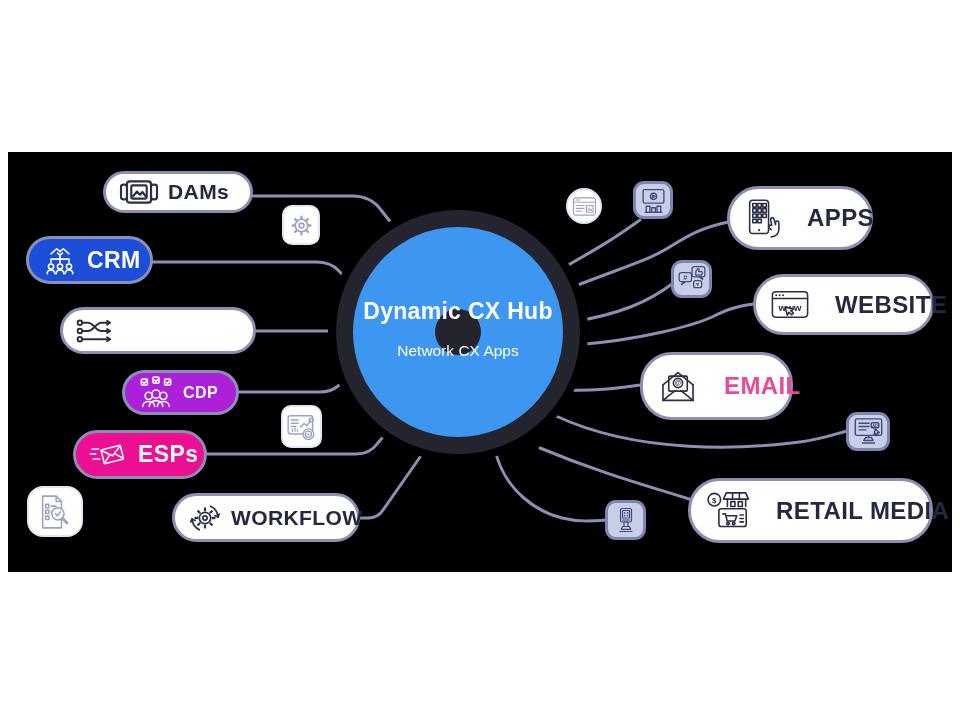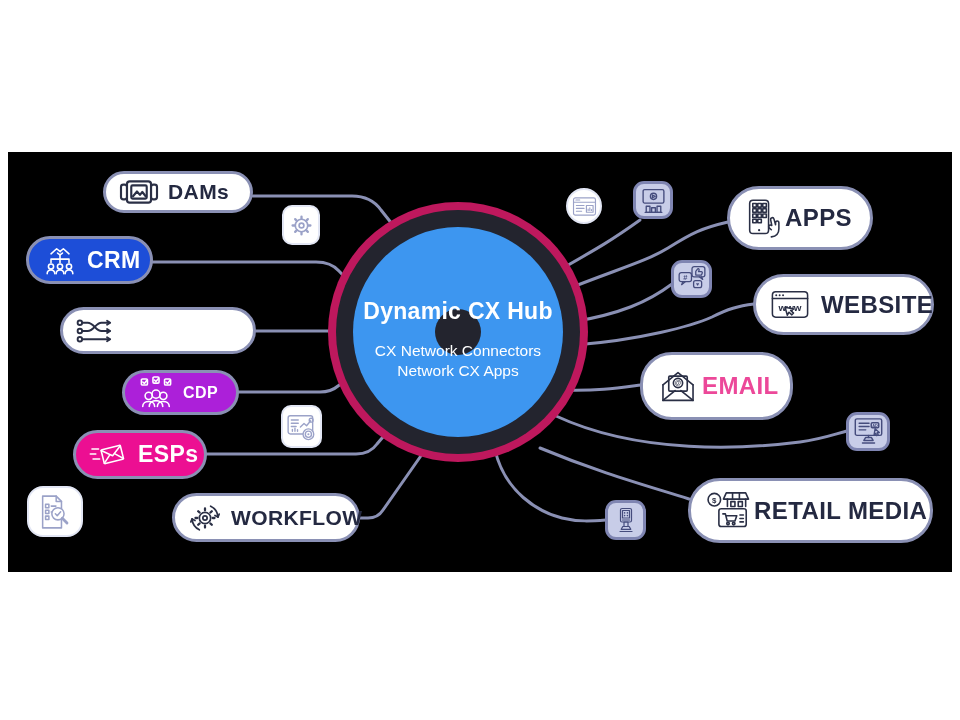--- a/index.html
+++ b/index.html
@@ -3,34 +3,34 @@
 <meta charset="utf-8">
 <style>
   html,body{margin:0;padding:0;}
   body{width:960px;height:720px;position:relative;background:#fff;overflow:hidden;
        font-family:"Liberation Sans",sans-serif;}
   .panel{position:absolute;left:8px;top:152px;width:944px;height:420px;background:#000;}
   #wires{position:absolute;left:0;top:0;width:960px;height:720px;pointer-events:none;}
   .wire{stroke:#8A90B4;stroke-width:3;fill:none;stroke-linecap:round;}
 
   
-  .hub{position:absolute;left:328px;top:202px;width:260px;height:260px;border-radius:50%;background:#be185d;}
+  .hub{position:absolute;left:328px;top:202px;width:260px;height:260px;border-radius:50%;background:#000000;}
   .hub-ring{position:absolute;left:8px;top:8px;right:8px;bottom:8px;border-radius:50%;background:#23242E;}
   .hub-blue{position:absolute;left:25px;top:25px;right:25px;bottom:25px;border-radius:50%;background:#3D96F0;}
   .hub-dot{position:absolute;left:107px;top:107px;width:46px;height:46px;border-radius:50%;background:#23242E;}
   .hub-text{position:absolute;inset:0;display:flex;flex-direction:column;align-items:center;text-align:center;
             padding-top:96px;box-sizing:border-box;color:#fff;}
   .hub-title{font-size:23px;font-weight:700;letter-spacing:.3px;}
   .hub-sub{font-size:15.5px;line-height:20px;font-weight:400;}
   .hub-subs{margin-top:16px;}
 
   
   .pill{position:absolute;display:flex;align-items:center;box-sizing:border-box;background:#fff;
         border:3px solid #8A90B4;border-radius:26px;padding:0 13px;gap:9px;}
-  .pill.big{border-radius:32px;padding:0 14px;gap:3px;}
+  .pill.big{border-radius:32px;padding:0 14px;gap:25px;}
   .label{font-weight:700;color:#242941;letter-spacing:.4px;white-space:nowrap;}
   .fs21{font-size:21px;} .fs22{font-size:16px;} .fs23{font-size:23px;} .fs24{font-size:24px;}
   .icon{display:flex;align-items:center;justify-content:center;flex:0 0 auto;}
   .ic-dark{color:#2A2F45;} .ic-light{color:#fff;}
 
   
   .tile{position:absolute;box-sizing:border-box;display:flex;align-items:center;justify-content:center;}
   .tile.white{background:#fff;border:2px solid #E2E6F4;border-radius:10px;color:#9BA2C8;}
   .tile.circle{border-radius:50%;}
   .tile.lav{background:#C8CDE8;border:3px solid #7F85B2;border-radius:11px;color:#454C7D;}
@@ -62,21 +62,20 @@
   <path class="wire" d="M495 450 C505 492 538 512 562 518 C578 522 592 521 606 520"></path>
 </svg>
 
 <div class="hub">
   <div class="hub-ring" style="background: rgb(35, 36, 46);"></div>
   <div class="hub-blue" style="background: rgb(61, 150, 240);"></div>
   <div class="hub-dot" style="background: rgb(35, 36, 46);"></div>
   <div class="hub-text">
     <div class="hub-title">Dynamic CX Hub</div>
     <div class="hub-subs">
-      <div class="hub-sub">CX Network Connectors</div>
       <div class="hub-sub">Network CX Apps</div>
     </div>
   </div>
 </div>
 
 <div class="pill" style="left: 103px; top: 171px; width: 150px; height: 42px; background: rgb(255, 255, 255);">
   <span class="icon ic-dark">
     <svg viewBox="0 0 30 24" width="40" height="32">
       <rect x="1.5" y="6.5" width="4.5" height="11" rx="1.8"></rect>
       <rect x="24" y="6.5" width="4.5" height="11" rx="1.8"></rect>
@@ -188,21 +187,21 @@
     <svg viewBox="0 0 36 30" width="40" height="33" style="stroke-width:1.4">
       <rect x="2" y="3.5" width="32" height="23" rx="3"></rect>
       <path d="M2 9.5 h32"></path>
       <circle cx="5.5" cy="6.5" r=".9" class="f"></circle>
         <circle cx="8.6" cy="6.5" r=".9" class="f"></circle>
         <circle cx="11.7" cy="6.5" r=".9" class="f"></circle>
       <text x="18" y="20.5" text-anchor="middle" font-size="9" class="t">www</text>
       <path d="M13.5 17.5 l2.1 7.2 1.5-2.7 2.6 2.4 1.5-1.6 -2.6-2.4 2.8-1.2 z" fill="#fff"></path>
     </svg>
   </span>
-  <span class="label fs24" style="color: rgb(36, 41, 65); margin-left: 8px;">WEBSITE</span>
+  <span class="label fs24" style="color: rgb(36, 41, 65);">WEBSITE</span>
 </div>
 
 <div class="pill big" style="left: 640px; top: 352px; width: 153px; height: 68px; background: rgb(255, 255, 255);">
   <span class="icon ic-dark">
     <svg viewBox="0 0 36 32" width="42" height="37" style="stroke-width:1.4">
       <path d="M5 14.5 L18 4 31 14.5"></path>
       <rect x="10" y="7" width="16" height="13" rx="1"></rect>
       <circle cx="18" cy="13" r="4"></circle>
       <text x="18" y="15" text-anchor="middle" font-size="5.6" class="t">@</text>
       <path d="M5 14.5 V28 h26 V14.5"></path>

